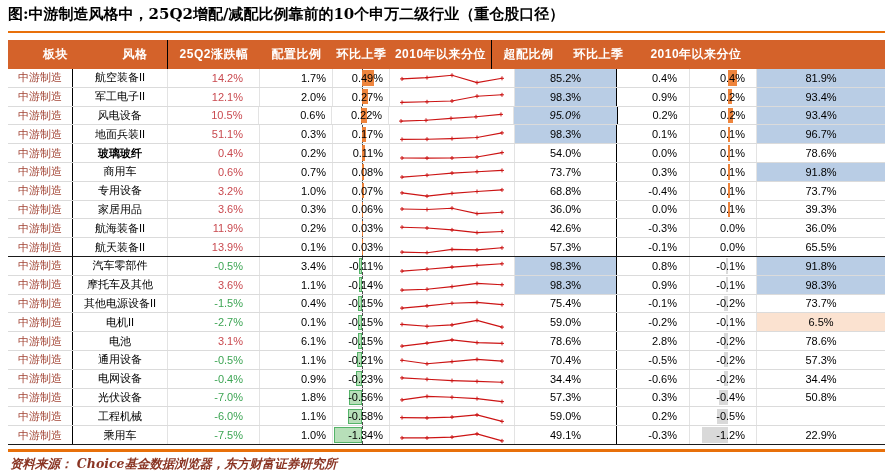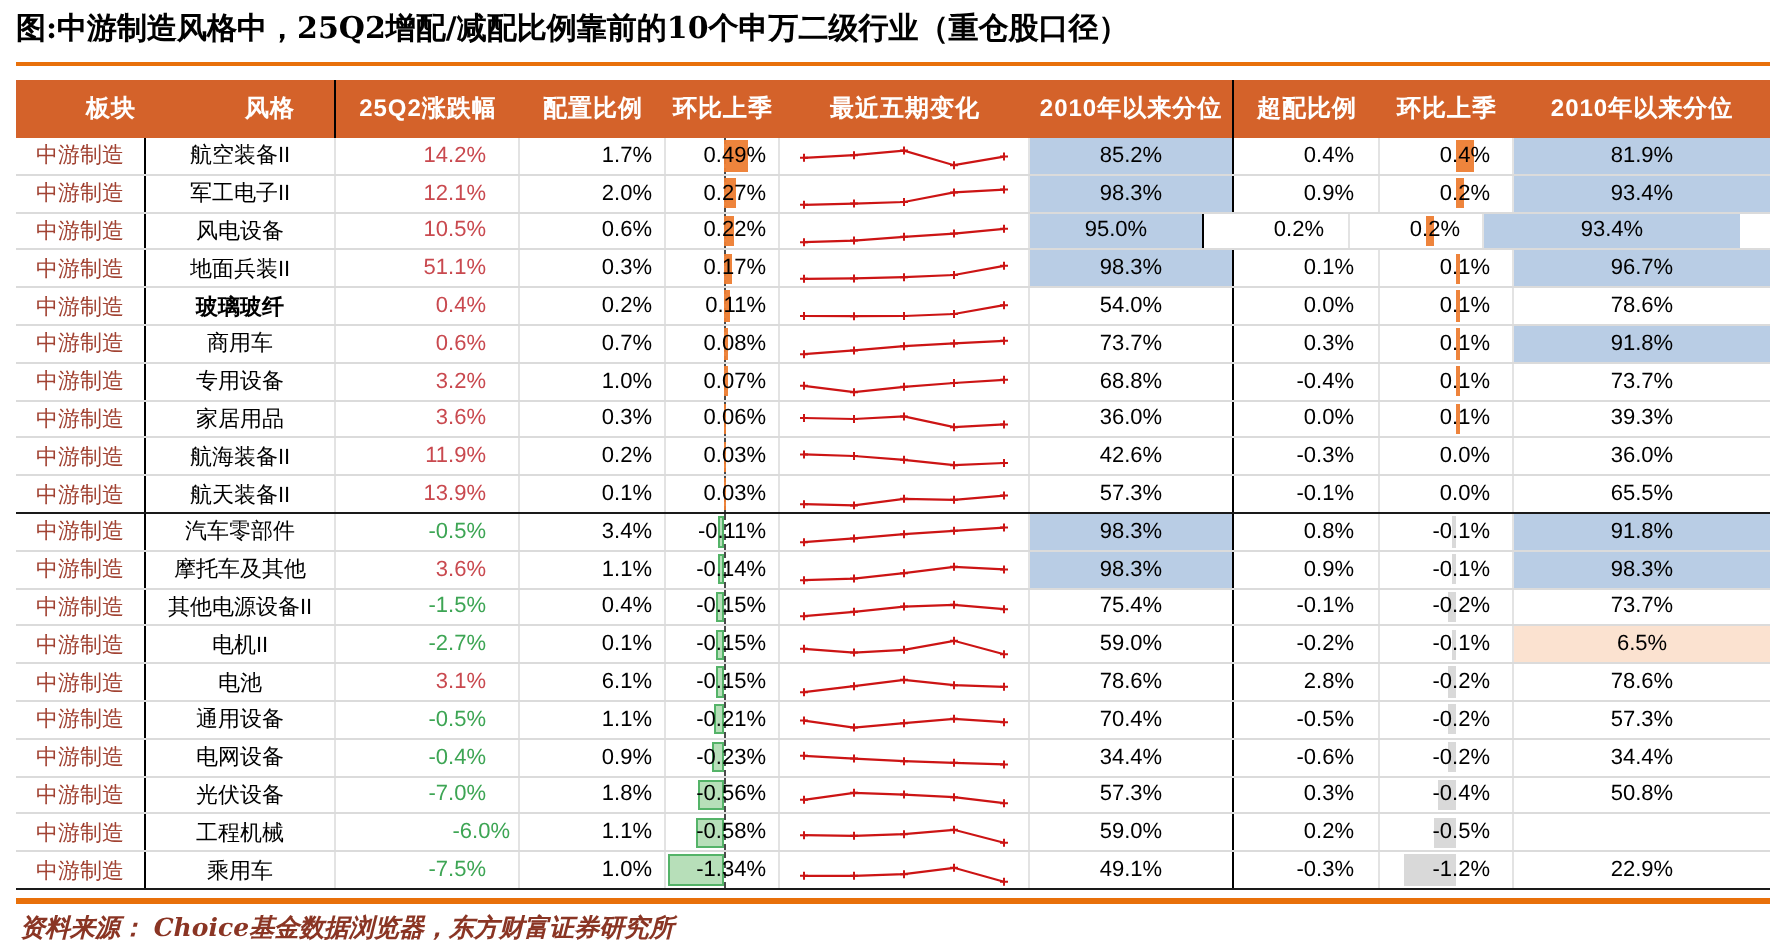--- a/index.html
+++ b/index.html
@@ -45,21 +45,20 @@
 <div id="page">
   <div id="title">图:中游制造风格中，25Q2增配/减配比例靠前的10个申万二级行业（重仓股口径）</div>
   <div id="title-rule"></div>
   <div id="table">
     <div id="thead">
         <div class="hcell" style="width: 95px;">板块</div>
         <div class="hcell bdk" style="width: 65px;">风格</div>
         <div class="hcell" style="width: 92px;">25Q2涨跌幅</div>
         <div class="hcell" style="width: 73px;">配置比例</div>
         <div class="hcell" style="width: 57px;">环比上季</div>
-        <div class="hcell" style="width: 125px;">最近五期变化</div>
         <div class="hcell bdk" style="width: 102px;">2010年以来分位</div>
         <div class="hcell" style="width: 73px;">超配比例</div>
         <div class="hcell" style="width: 67px;">环比上季</div>
         <div class="hcell" style="width: 128px;">2010年以来分位</div>
       </div>
     <div id="tbody">
         <div class="trow">
           <div class="cell bdk ctr c-style" style="width: 65px;">中游制造</div>
           <div class="cell bgr ctr" style="width: 95px;">航空装备II</div>
           <div class="cell bgr rgt" style="width: 92px; padding-right: 16px;">
@@ -122,21 +121,21 @@
             <div class="axis" style="left: 29px;"></div>
             <div class="bar orange" style="width: 5.28px; left: 29px;"></div>
             <span class="txt">0.22%</span>
           </div>
           <div class="cell bgr ctr" style="width: 125px;">
             <svg width="120" height="18">
               <polyline points="10,14.1 35,13.3 60,11.4 85,9.8 110,7.4" fill="none" stroke="#CC1414" stroke-width="1.1"></polyline>
               <path d="M8 14.1H12M10 12.1V16.1M33 13.3H37M35 11.3V15.3M58 11.4H62M60 9.4V13.4M83 9.8H87M85 7.8V11.8M108 7.4H112M110 5.4V9.4" stroke="#CC1414" stroke-width="1" fill="none"></path>
             </svg>
           </div>
-          <div class="cell bdk ctr hl-blue" style="width: 87px;">95.0%</div>
+          <div class="cell bdk ctr hl-blue" style="width: 104px; font-style: italic;">95.0%</div>
           <div class="cell bgr rgt" style="width: 73px; padding-right: 12px;">0.2%</div>
           <div class="cell bgr rgt" style="width: 67px; padding-right: 11px;">
             <div class="bar orange" style="width: 4.4px; left: 38px;"></div>
             <span class="txt">0.2%</span>
           </div>
           <div class="cell ctr hl-blue" style="width: 128px;">93.4%</div>
         </div>
         <div class="trow">
           <div class="cell bdk ctr c-style" style="width: 65px;">中游制造</div>
           <div class="cell bgr ctr" style="width: 95px;">地面兵装II</div>
@@ -521,21 +520,21 @@
           <div class="cell bgr rgt" style="width: 73px; padding-right: 12px;">0.3%</div>
           <div class="cell bgr rgt" style="width: 67px; padding-right: 11px;">
             <div class="bar gray" style="width: 8.8px; left: 29.2px;"></div>
             <span class="txt">-0.4%</span>
           </div>
           <div class="cell ctr" style="width: 128px;">50.8%</div>
         </div>
         <div class="trow">
           <div class="cell bdk ctr c-style" style="width: 65px;">中游制造</div>
           <div class="cell bgr ctr" style="width: 95px;">工程机械</div>
-          <div class="cell bgr rgt" style="width: 92px; padding-right: 4px;">
+          <div class="cell bgr rgt" style="width: 92px; padding-right: 16px;">
             <span class="txt neg">-6.0%</span>
           </div>
           <div class="cell bgr rgt" style="width: 73px; padding-right: 6px;">1.1%</div>
           <div class="cell bgr rgt" style="width: 57px; padding-right: 6px;">
             <div class="axis" style="left: 29px;"></div>
             <div class="bar green" style="width: 13.92px; left: 15.08px;"></div>
             <span class="txt">-0.58%</span>
           </div>
           <div class="cell bgr ctr" style="width: 125px;">
             <svg width="120" height="18">

